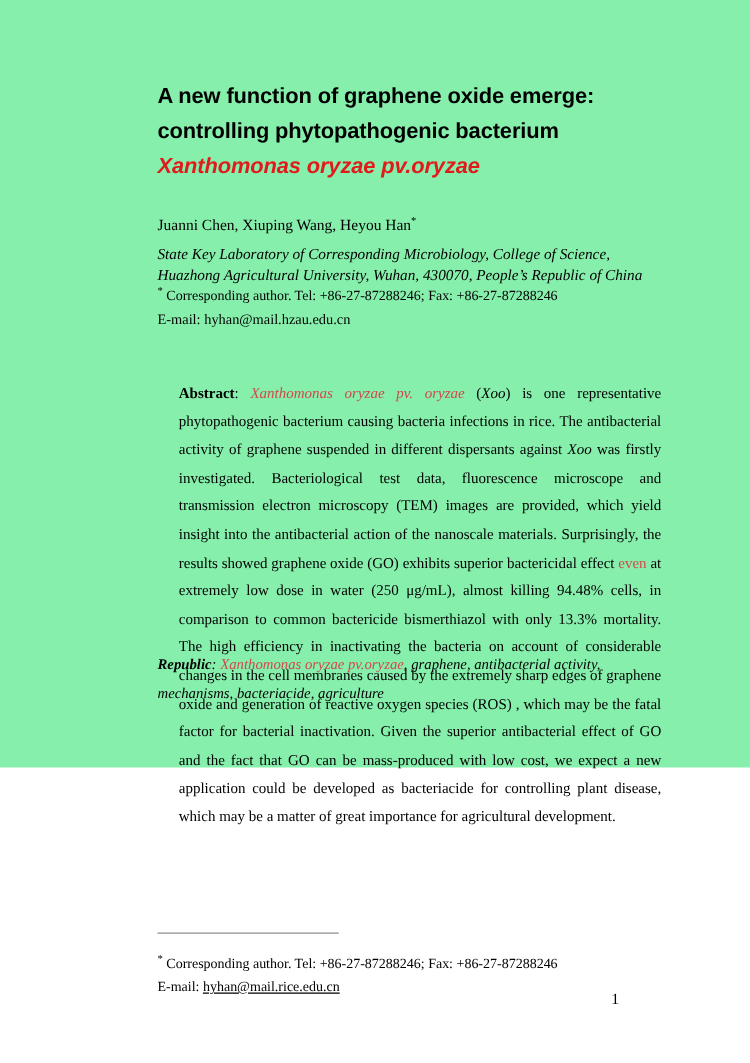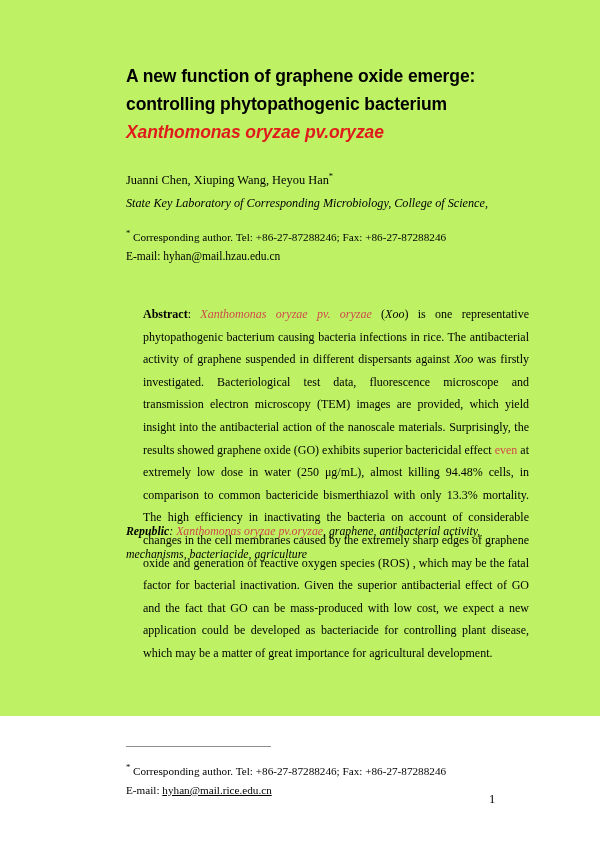--- a/index.html
+++ b/index.html
@@ -13,22 +13,22 @@
     position: relative;
     overflow: hidden;
     font-family: "Liberation Serif", serif;
     color: #000000;
   }
 
   .page {
     position: absolute;
     left: 0; top: 0;
     width: 600px;
-    height: 716px;
-    background: #bef264;
+    height: 614px;
+    background: #86efac;
   }
 
   
   .title-block {
     position: absolute;
     left: 126px;
     top: 62px;
     width: 384px;
   }
   .title-line {
@@ -171,20 +171,21 @@
   <div class="title-block">
     <div class="title-line">A new function of graphene oxide emerge:</div>
     <div class="title-line">controlling phytopathogenic bacterium</div>
     <div class="title-species">Xanthomonas oryzae pv.oryzae</div>
   </div>
 
   <div class="authors"><span>Juanni Chen, Xiuping Wang, Heyou Han</span><span class="sup">*</span></div>
 
   <div class="affiliation">
     <div>State Key Laboratory of Corresponding Microbiology, College of Science,</div>
+    <div>Huazhong Agricultural University, Wuhan, 430070, People’s Republic of China</div>
   </div>
 
   <div class="corresponding"><span class="sup">*</span><span> Corresponding author. Tel: +86-27-87288246; Fax: +86-27-87288246</span></div>
 
   <div class="email-header">E-mail: hyhan@mail.hzau.edu.cn</div>
 
   <div class="abstract"><span class="abstract-label">Abstract</span><span>: </span><span class="red-italic">Xanthomonas oryzae pv. oryzae</span><span> (</span><span class="ital">Xoo</span><span>) is one representative phytopathogenic bacterium causing bacteria infections in rice. The antibacterial activity of graphene suspended in different dispersants against </span><span class="ital">Xoo</span><span> was firstly investigated. Bacteriological test data, fluorescence microscope and transmission electron microscopy (TEM) images are provided, which yield insight into the antibacterial action of the nanoscale materials. Surprisingly, the results showed graphene oxide (GO) exhibits superior bactericidal effect </span><span class="red-word">even</span><span> at extremely low dose in water (250 μg/mL), almost killing 94.48% cells, in comparison to common bactericide bismerthiazol with only 13.3% mortality. The high efficiency in inactivating the bacteria on account of considerable changes in the cell membranes caused by the extremely sharp edges of graphene oxide and generation of reactive oxygen species (ROS) , which may be the fatal factor for bacterial inactivation. Given the superior antibacterial effect of GO and the fact that GO can be mass-produced with low cost, we expect a new application could be developed as bacteriacide for controlling plant disease, which may be a matter of great importance for agricultural development.</span></div>
 
   <div class="keywords"><span class="keywords-label">Republic</span><span>: </span><span class="kw-red">Xanthomonas oryzae pv.oryzae</span><span>, graphene, antibacterial activity, mechanisms, bacteriacide, agriculture</span></div>
 

